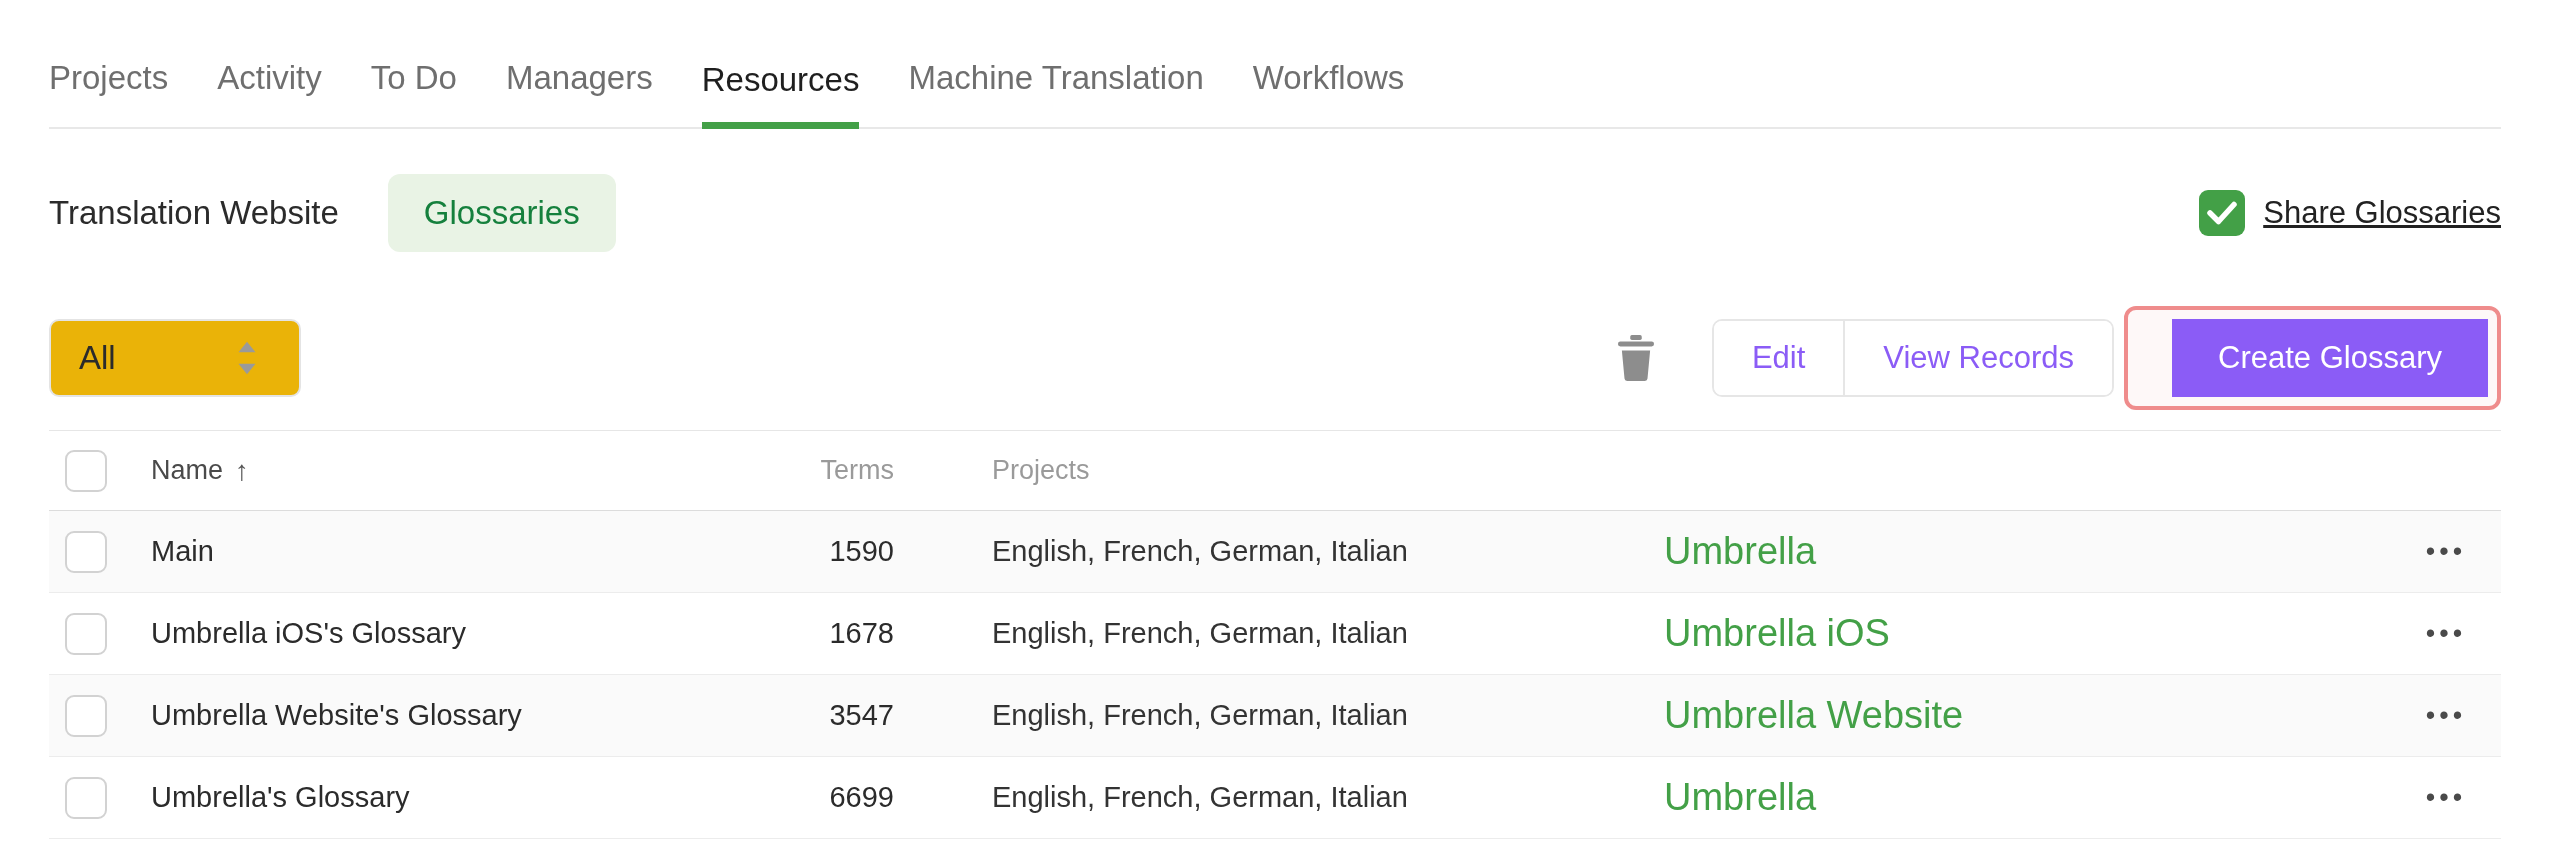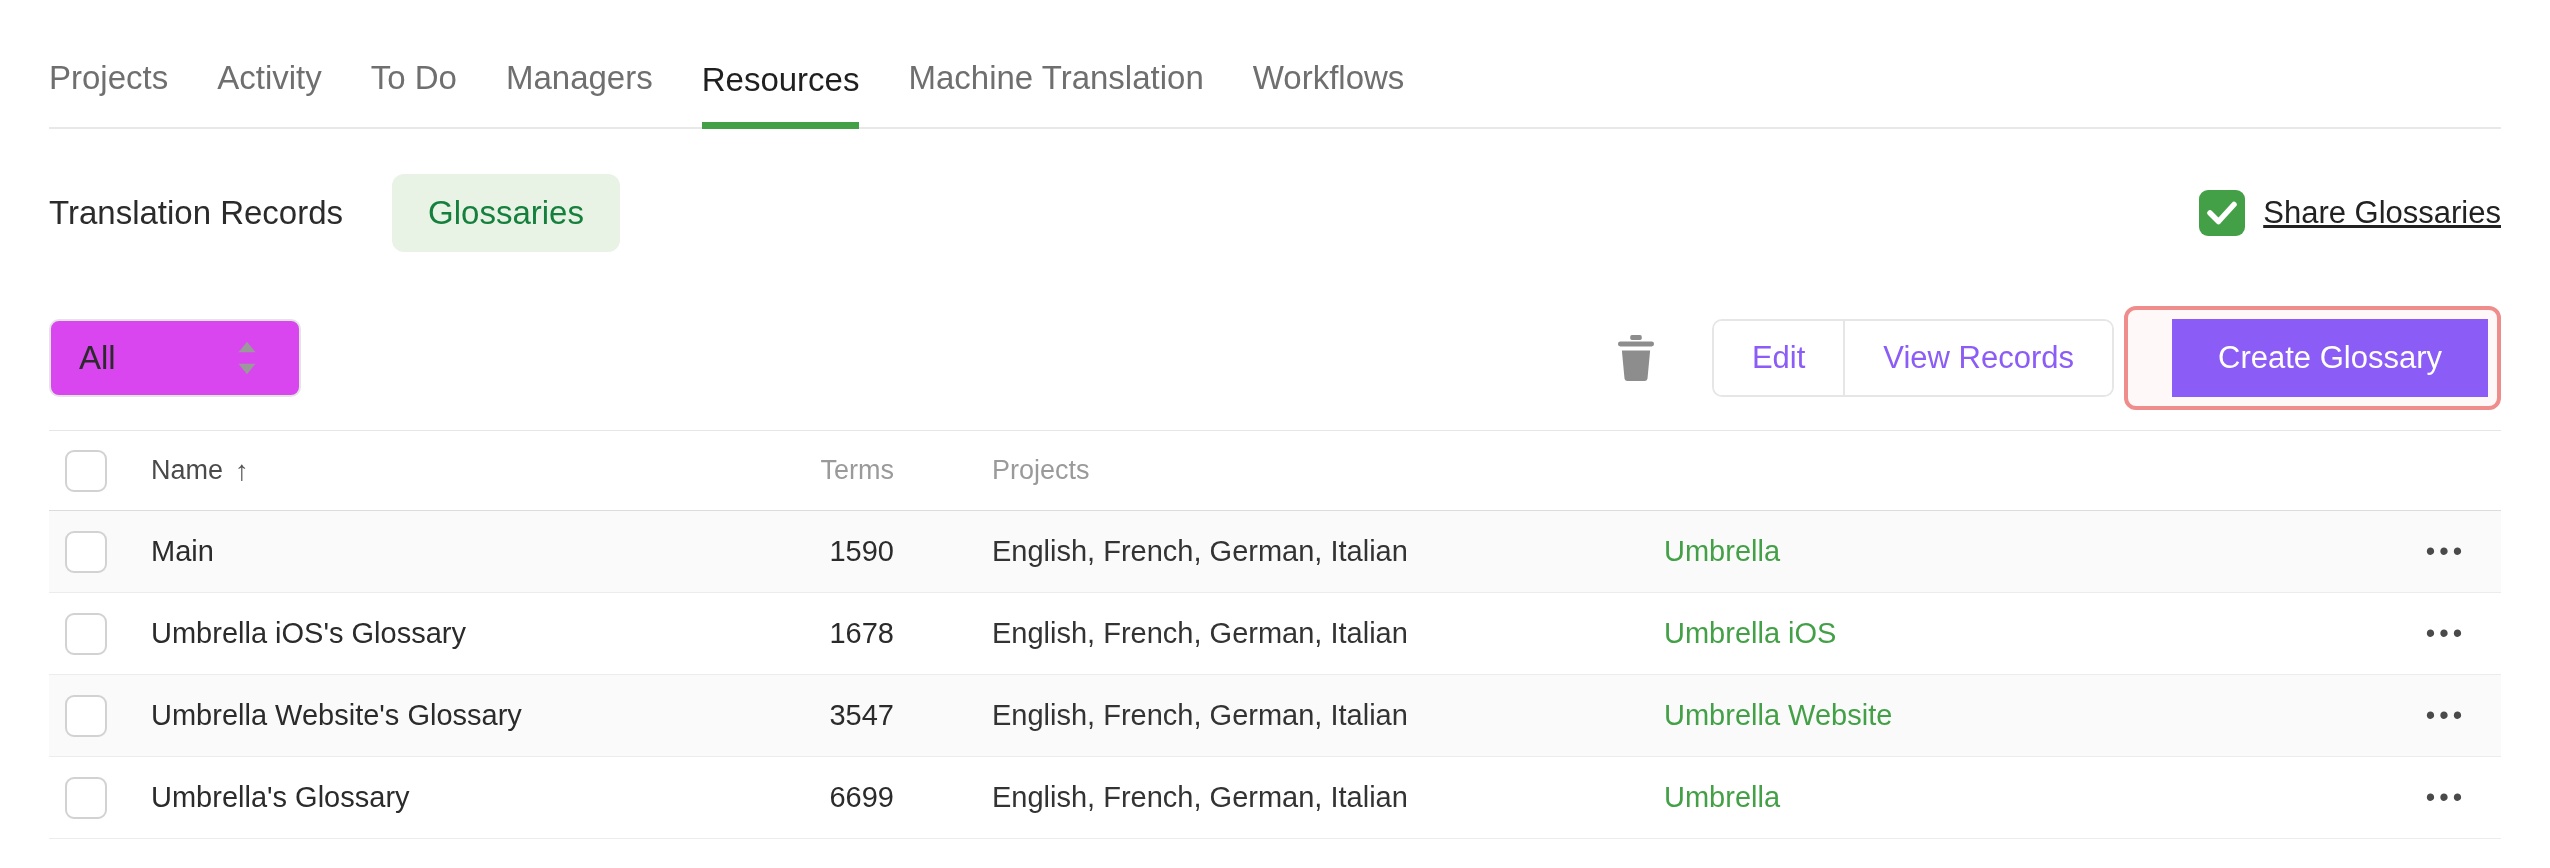--- a/index.html
+++ b/index.html
@@ -14,21 +14,21 @@
   
   .subrow { display:flex; align-items:center; margin-top:45px; height:78px; }
   .subtab-plain { font-size:33px; color:#2b2b2b; cursor:pointer; }
   .subtab-pill { margin-left:49px; background:#e9f3e5; color:#15803d; font-size:33px; line-height:38px; padding:20px 36px; border-radius:12px; cursor:pointer; }
   .share { margin-left:auto; display:flex; align-items:center; gap:18px; }
   .checkbox-checked { width:46px; height:46px; background:#43a047; border-radius:9px; display:flex; align-items:center; justify-content:center; cursor:pointer; flex:0 0 auto; }
   .share-label { font-size:31px; color:#222; text-decoration:underline; cursor:pointer; }
 
   
   .toolbar { display:flex; align-items:center; margin-top:66px; height:80px; }
-  .filter-select { width:252px; height:78px; border:2px solid #e4e4e4; border-radius:10px; background:#d946ef; display:flex; align-items:center; justify-content:space-between; padding:0 40px 0 28px; font-size:33px; cursor:pointer; }
+  .filter-select { width:252px; height:78px; border:2px solid #e4e4e4; border-radius:10px; background:#eab308; display:flex; align-items:center; justify-content:space-between; padding:0 40px 0 28px; font-size:33px; cursor:pointer; }
   .toolbar-right { margin-left:auto; display:flex; align-items:center; }
   .trash-btn { background:none; border:none; margin-right:56px; cursor:pointer; display:flex; align-items:center; }
   .btn-group { display:flex; border:2px solid #e6e6e6; border-radius:10px; overflow:hidden; background:#fff; }
   .btn-disabled { font-size:31px; color:#8b5cf6; padding:0 38px; height:74px; display:flex; align-items:center; background:#fff; border:none; cursor:default; white-space:nowrap; }
   .btn-disabled + .btn-disabled { border-left:2px solid #e6e6e6; }
   .highlight-box { margin-left:10px; border:4px solid #ef8c8c; border-radius:12px; padding:9px; background:rgba(244,140,140,0.06); }
   .btn-primary { background:#8b5cf6; color:#ffffff; font-size:31px; height:78px; padding:0 46px; border-radius:0; border:none; display:flex; align-items:center; cursor:pointer; white-space:nowrap;margin-left:35px; }
 
   
   .table { margin-top:32px; border-top:1px solid #e6e6e6; }
@@ -38,40 +38,40 @@
   .tbody .trow:nth-child(odd) { background:#fafafa; }
   .cell-check { padding-left:16px; display:flex; align-items:center; }
   .checkbox { width:42px; height:42px; border:2px solid #d2d2d2; border-radius:9px; background:#fff; cursor:pointer; display:inline-block; }
   .th { font-size:27px; color:#9a9a9a; }
   .th-name { color:#4a4a4a; display:flex; align-items:center; gap:12px; cursor:pointer; }
   .sort-arrow { font-size:28px; color:#555; }
   .th-terms { text-align:right; padding-right:98px; }
   .cell-name { font-size:29px; color:#2b2b2b; }
   .cell-terms { font-size:29px; color:#2b2b2b; text-align:right; padding-right:98px; }
   .cell-lang { font-size:29px; color:#333; }
-  .project-link { font-size:29px; color:#43a047; cursor:pointer; }
+  .project-link { font-size:38px; color:#43a047; cursor:pointer; }
   .cell-menu { text-align:center; color:#4a4a4a; font-size:27px; letter-spacing:4px; cursor:pointer; }
 </style>
 </head>
 <body>
 
 <div class="page">
 
   <nav class="nav">
     <div class="nav-item">Projects</div>
     <div class="nav-item">Activity</div>
     <div class="nav-item">To Do</div>
     <div class="nav-item">Managers</div>
     <div class="nav-item active">Resources</div>
     <div class="nav-item">Machine Translation</div>
     <div class="nav-item">Workflows</div>
   </nav>
 
   <div class="subrow">
-    <div class="subtab-plain">Translation Records</div>
+    <div class="subtab-plain">Translation Website</div>
     <div class="subtab-pill">Glossaries</div>
     <div class="share">
       <span class="checkbox-checked">
         <svg width="30" height="24" viewBox="0 0 30 24">
           <path d="M3 12 L11.5 20.5 L27 3.5" stroke="#ffffff" stroke-width="5.5" fill="none" stroke-linecap="round" stroke-linejoin="round"></path>
         </svg>
       </span>
       <span class="share-label">Share Glossaries</span>
     </div>
   </div>

